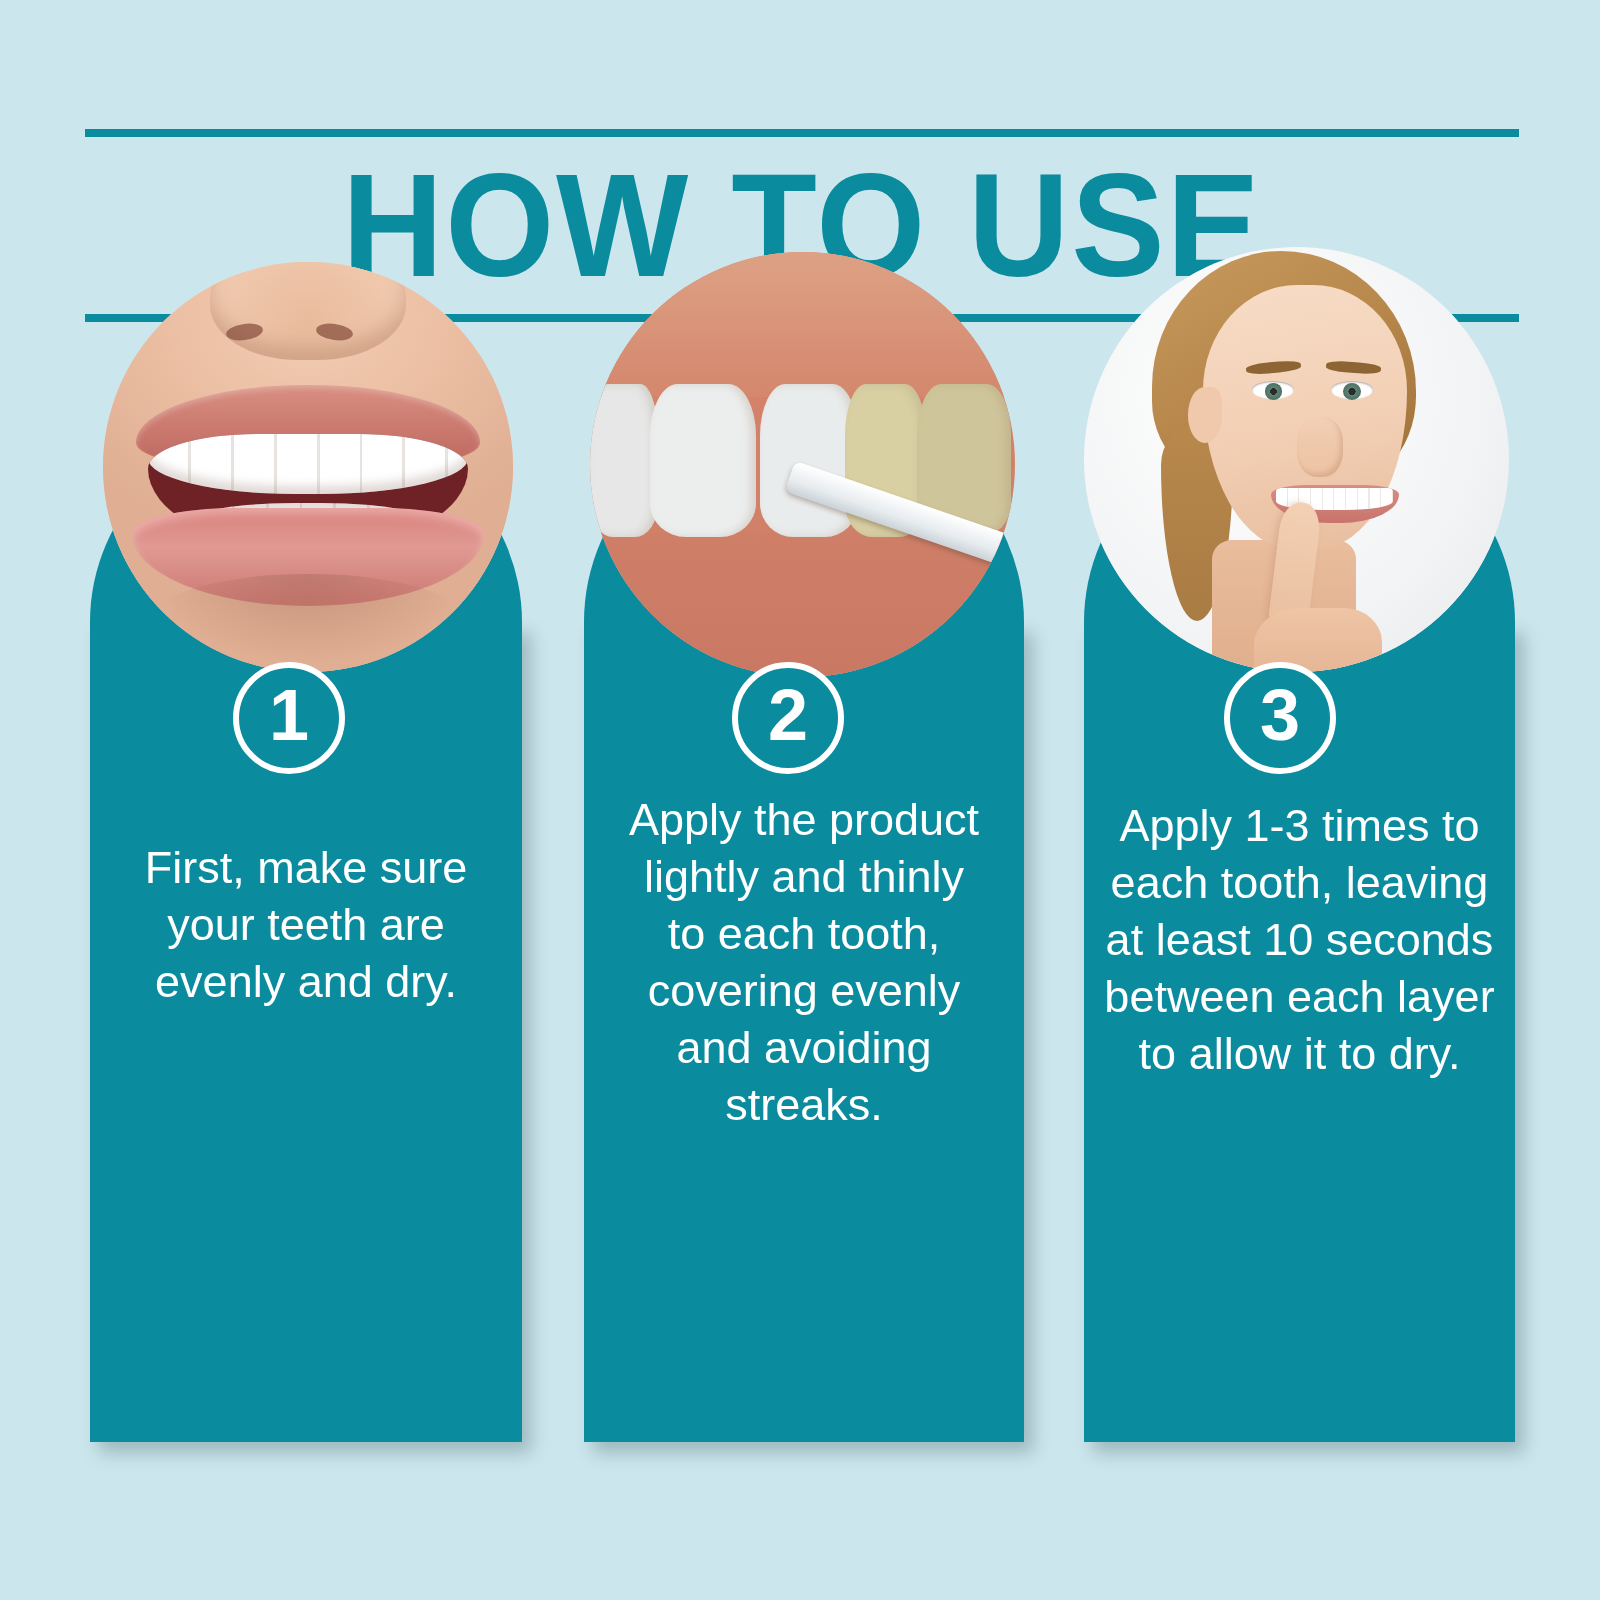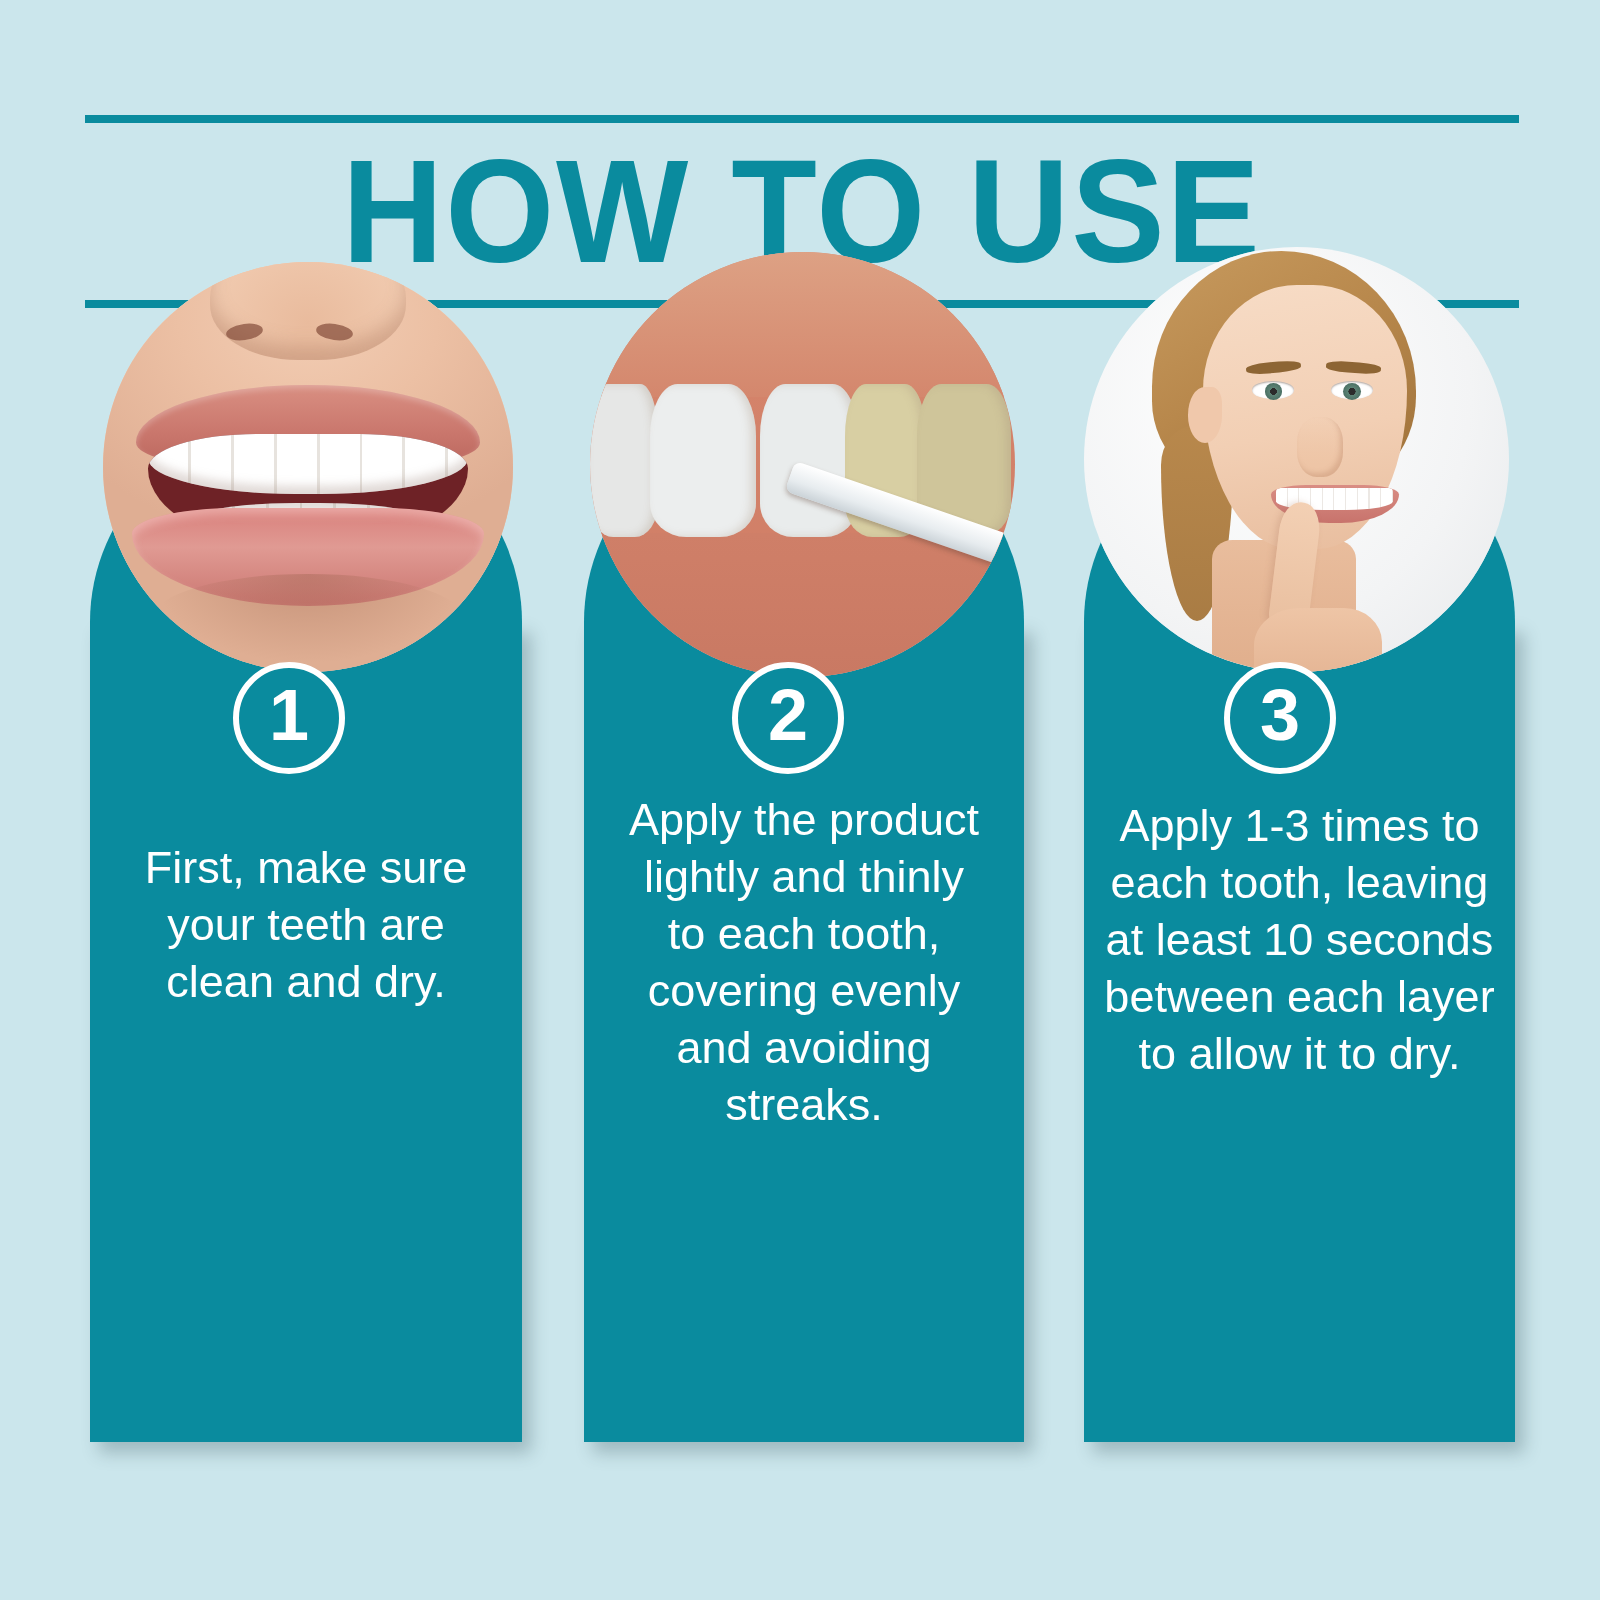--- a/index.html
+++ b/index.html
@@ -12,21 +12,21 @@
     background: #cbe6ec;
     font-family: "Liberation Sans", sans-serif;
     overflow: hidden;
     position: relative;
   }
 
   
   .header {
     position: absolute;
     left: 85px;
-    top: 115px;
+    top: 129px;
     width: 1434px;
   }
   .rule {
     height: 8px;
     background: #0a8b9e;
     width: 100%;
   }
   .title {
     text-align: center;
     color: #0a8b9e;
@@ -302,21 +302,21 @@
         <div class="chin-shadow"></div>
       </div>
     </div>
 
     <div class="badge">
       <span>1</span>
     </div>
 
     <div class="caption">First, make sure
 your teeth are
-clean and dry.</div>
+evenly and dry.</div>
   </div>
 
   <div class="card" id="card-2">
     <div class="card-body"></div>
     <div class="card-arch"></div>
 
     <div class="photo">
       <div class="photo-inner">
         <div class="gum-bg"></div>
         <div class="gum-top"></div>

